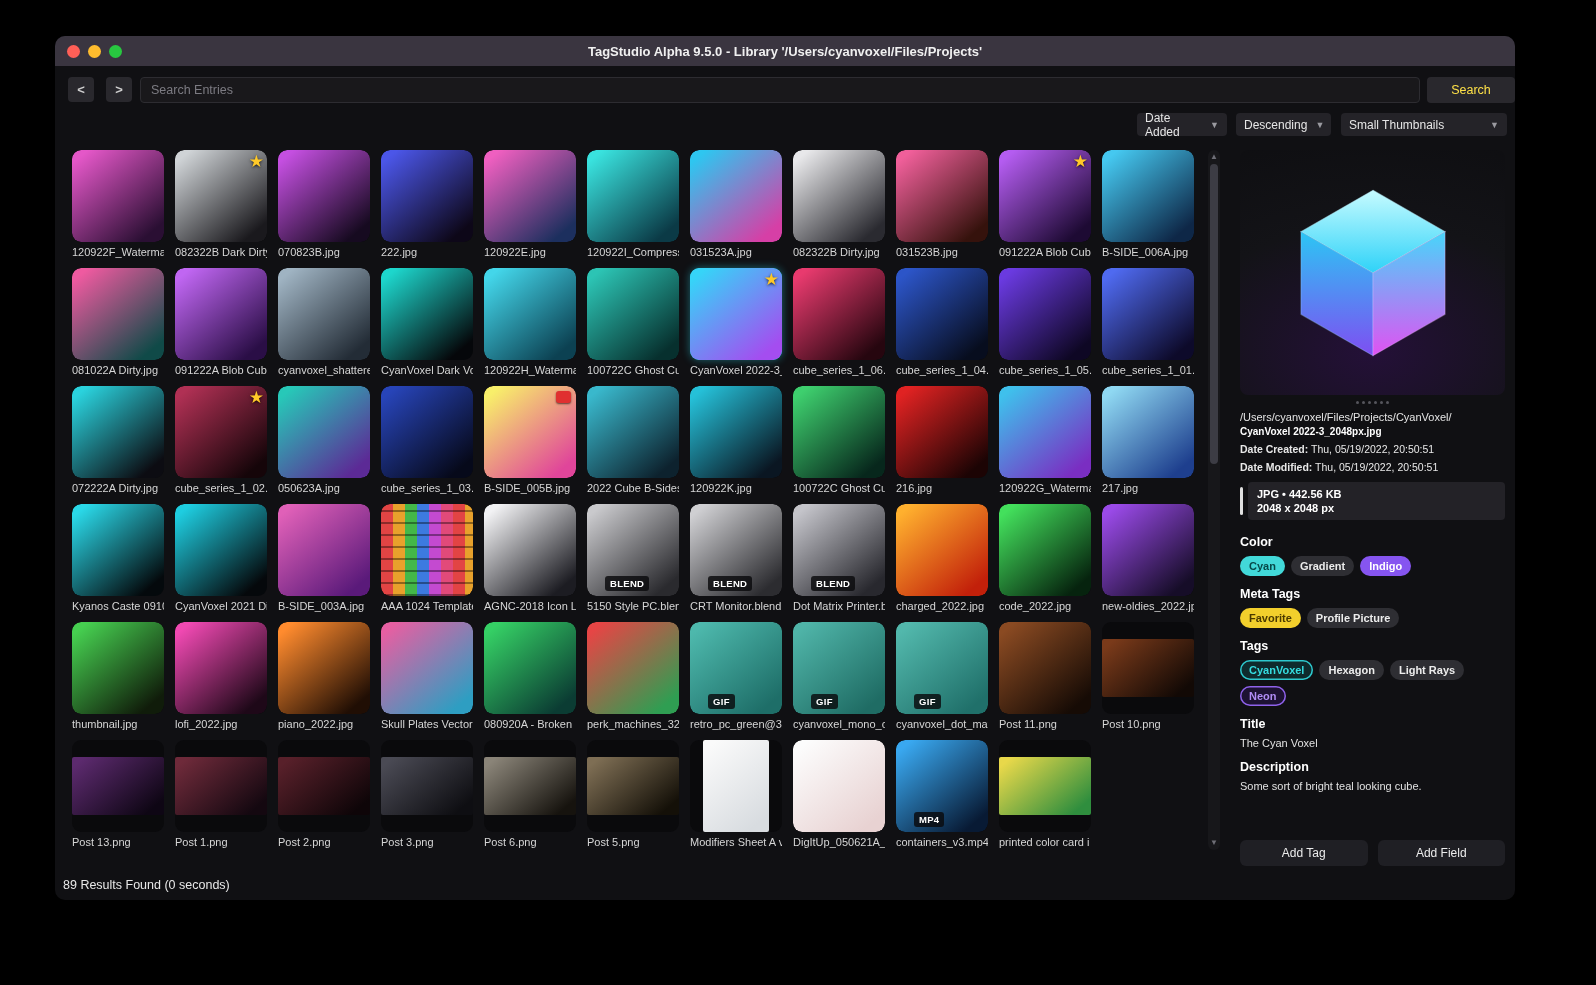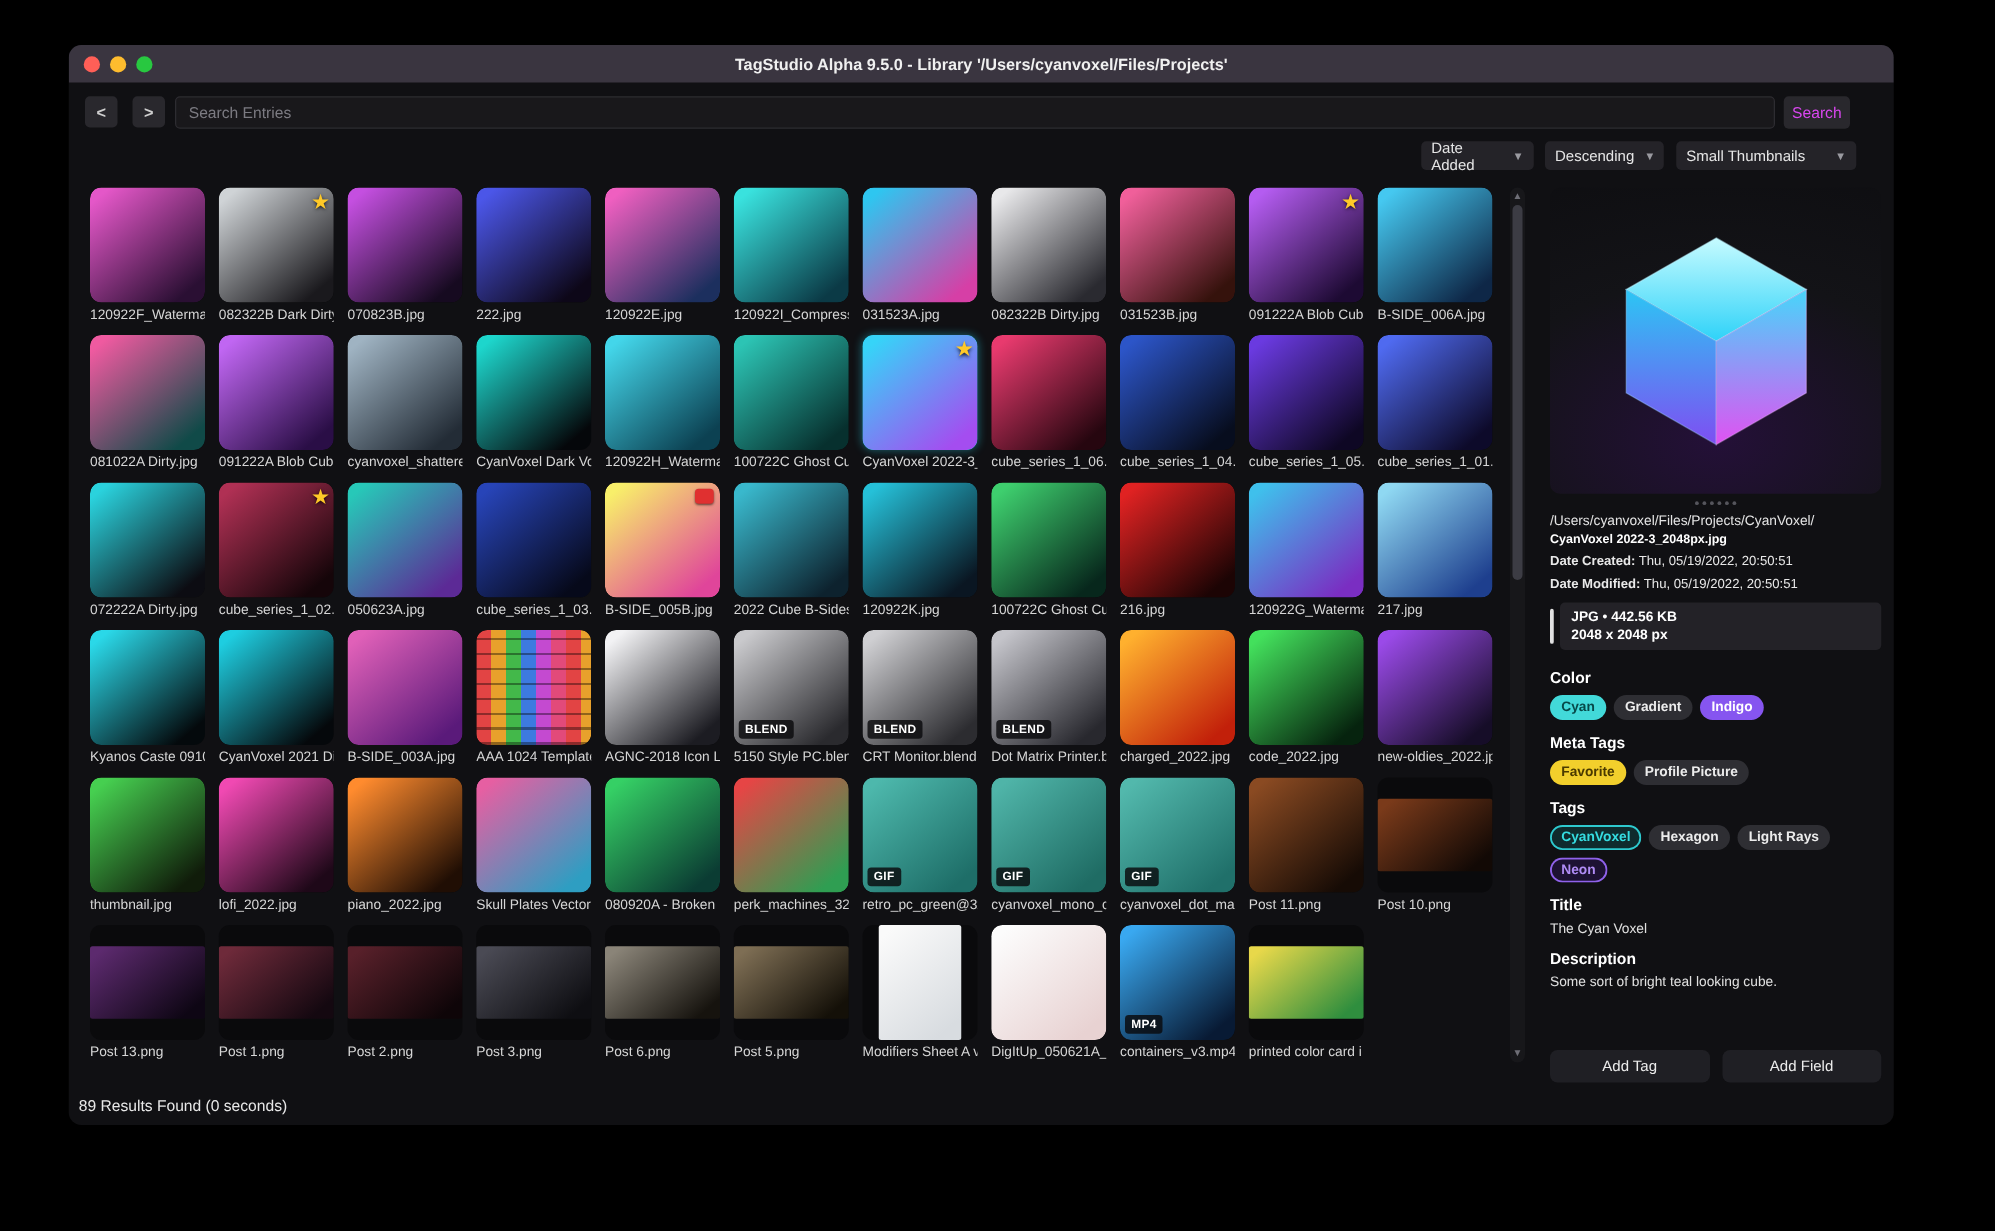--- a/index.html
+++ b/index.html
@@ -11,39 +11,39 @@
   .lights { position:absolute; left:12px; top:9px; display:flex; gap:8px; }
   .light { width:13px; height:13px; border-radius:50%; display:inline-block; }
   .l-red { background:#ff5f57; } .l-yel { background:#febc2e; } .l-grn { background:#28c840; }
 
   .navbtn { position:absolute; width:26px; height:25px; background:#29282d; border:none; border-radius:4px;
             color:#cfcfcf; font-size:13px; font-weight:bold; cursor:pointer; }
   .searchinput { position:absolute; left:85px; top:41px; width:1280px; height:26px; background:#19181b;
                  border:1px solid #2d2c31; border-radius:4px; color:#e8e8e8; font-size:12.5px; padding:0 10px;
                  font-family:"Liberation Sans", sans-serif; }
   .searchinput::placeholder { color:#7c7b82; }
-  .searchbtn { position:absolute; left:1372px; top:41px; width:53px; height:26px; background:#29282d; border:none;
-               border-radius:4px; color:#d946ef; font-size:12.5px; cursor:pointer; font-family:"Liberation Sans", sans-serif; }
+  .searchbtn { position:absolute; left:1372px; top:41px; width:88px; height:26px; background:#29282d; border:none;
+               border-radius:4px; color:#fde047; font-size:12.5px; cursor:pointer; font-family:"Liberation Sans", sans-serif; }
 
   .dropdown { position:absolute; top:77px; height:23px; background:#242328; border-radius:4px; color:#e6e6e6;
               font-size:12px; display:flex; align-items:center; justify-content:space-between; padding:0 8px; cursor:pointer; }
   .dropdown .chev { color:#9a9aa0; font-size:9px; margin-left:8px; }
 
   .grid { position:absolute; left:17px; top:114px; width:1136px; display:grid;
           grid-template-columns:repeat(11, 92px); gap:9px 11px; }
   .card { width:92px; }
   .thumb { position:relative; width:92px; height:92px; border-radius:9px; background:#0a0a0c; overflow:hidden;
            display:flex; align-items:center; justify-content:center; cursor:pointer; }
   .timg { width:100%; height:100%; border-radius:9px; }
   .fit-wide { height:62%; border-radius:2px; }
   .fit-tall { width:72%; border-radius:2px; }
   .thumb.selected { box-shadow: inset 0 0 0 3px #27d2e8, 0 0 8px rgba(39,210,232,.45); }
   .tlabel { margin-top:3px; font-size:11px; line-height:14px; color:#d6d6d6; white-space:nowrap; overflow:hidden; }
   .badge-star { position:absolute; top:1px; right:3px; font-size:17px; color:#ffc928; text-shadow:0 1px 3px rgba(0,0,0,.8); }
-  .badge-ext { position:absolute; left:4px; bottom:5px; background:rgba(10,10,12,.82); color:#fff; font-size:9.5px;
+  .badge-ext { position:absolute; left:18px; bottom:5px; background:rgba(10,10,12,.82); color:#fff; font-size:9.5px;
                font-weight:bold; padding:2px 5px; border-radius:3px; letter-spacing:.3px; }
   .badge-red { position:absolute; top:5px; right:5px; width:15px; height:12px; background:#e03030; border-radius:3px;
                box-shadow:0 1px 2px rgba(0,0,0,.6); }
   .pat-swatches { background:
       repeating-linear-gradient(0deg, rgba(0,0,0,.38) 0 2px, transparent 2px 12px),
       repeating-linear-gradient(90deg, #e24444 0 12px, #e8a12c 12px 24px, #43b84a 24px 36px, #3d7ae0 36px 48px, #c44ad0 48px 60px, #e24a7a 60px 72px); }
 
   .scrollbar { position:absolute; left:1153px; top:114px; width:12px; height:700px; background:#17171a;
                border-radius:6px; display:flex; flex-direction:column; align-items:center; }
   .sb-arrow { color:#6e6e76; font-size:8px; line-height:14px; height:14px; }
@@ -99,21 +99,21 @@
   <button class="searchbtn">Search</button>
 
   <div class="dropdown" style="left:1082px; width:90px;">
     <span>Date Added</span>
     <span class="chev">▼</span>
   </div>
   <div class="dropdown" style="left:1181px; width:95px;">
     <span>Descending</span>
     <span class="chev">▼</span>
   </div>
-  <div class="dropdown" style="left:1286px; width:144px;">
+  <div class="dropdown" style="left:1286px; width:166px;">
     <span>Small Thumbnails</span>
     <span class="chev">▼</span>
   </div>
 
   <div class="grid">
       <div class="card">
         <div class="thumb">
           <div class="timg" style="background: linear-gradient(140deg, rgb(228, 87, 200) 8%, rgb(42, 15, 51) 88%);"></div>
         </div>
         <div class="tlabel">120922F_Watermark</div>

